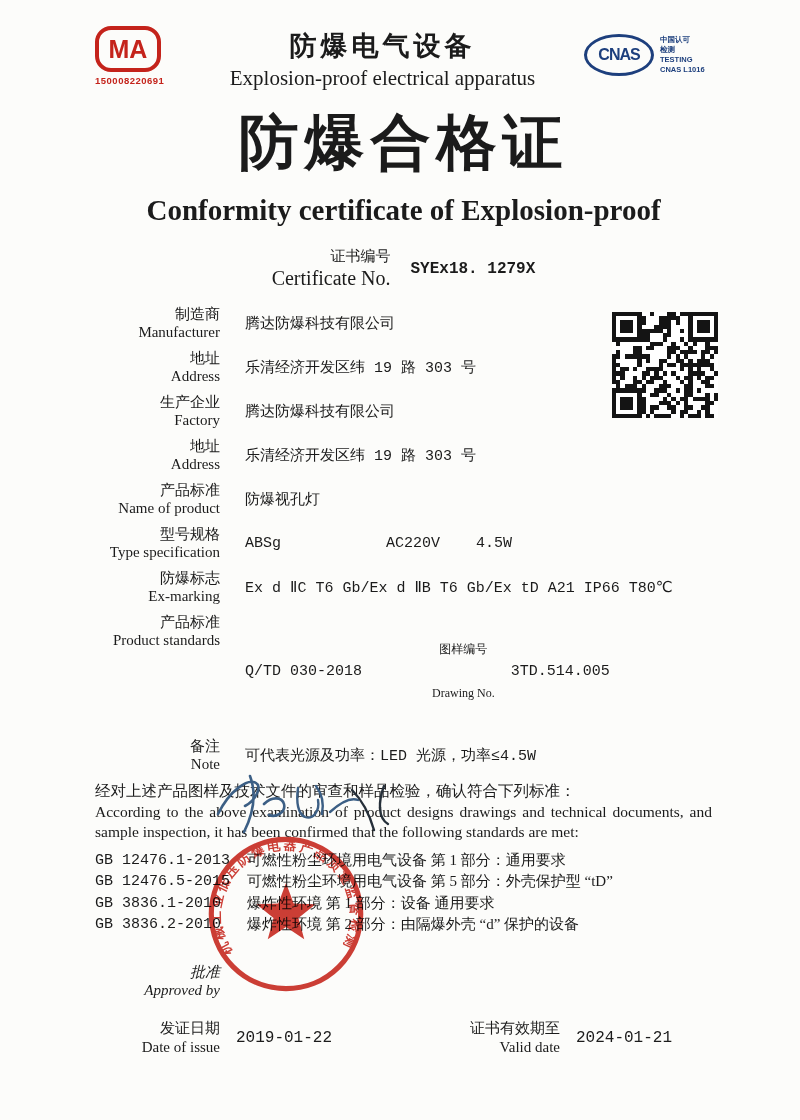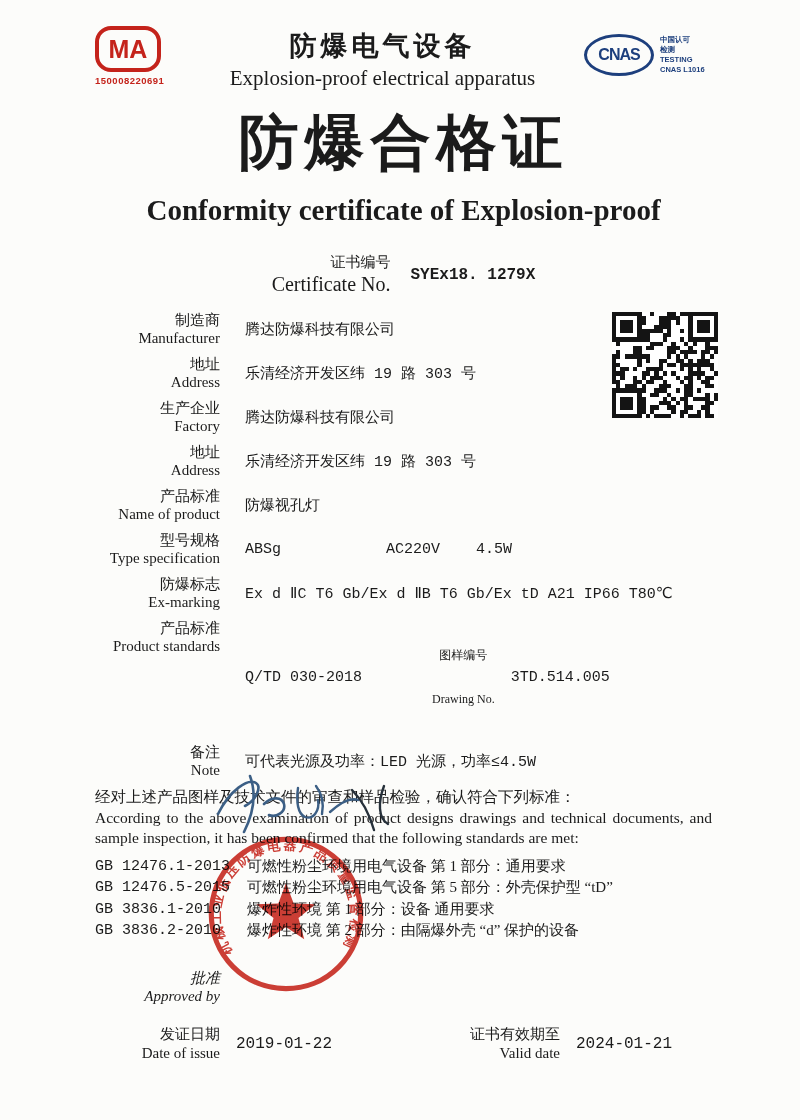--- a/index.html
+++ b/index.html
@@ -23,21 +23,21 @@
   .cnas-oval{width:64px;height:36px;border:3px solid #1d3f7d;border-radius:50%;
     display:flex;align-items:center;justify-content:center;color:#1d3f7d;
     font-weight:bold;font-size:16px;letter-spacing:-1px;font-family:"Liberation Sans",sans-serif;}
   .cnas-side{font-size:7.5px;line-height:1.35;color:#1d3f7d;font-weight:bold;
     font-family:"Liberation Sans",sans-serif;}
   
   .big-title{text-align:center;font-size:60px;font-weight:bold;letter-spacing:6px;
     margin-top:12px;font-family:"DejaVu Sans",sans-serif;}
   .sub-title{text-align:center;font-size:29px;font-weight:bold;margin-top:10px;}
   
-  .certno{display:flex;justify-content:center;margin-top:26px;}
+  .certno{display:flex;justify-content:center;margin-top:20px;}
   .lbl{text-align:right;line-height:1.25;}
   .lbl .zh{font-size:15px;}
   .lbl .en{font-size:20px;}
   .certno .val{font-family:"Liberation Mono","DejaVu Sans Mono",monospace;
     font-size:16px;margin-left:20px;align-self:center;font-weight:bold;}
   
   .fields{margin-top:14px;}
   .frow{display:flex;margin-bottom:7px;min-height:37px;}
   .f-label{width:125px;flex-shrink:0;text-align:right;line-height:1.22;}
   .f-label .zh{font-size:15px;}

